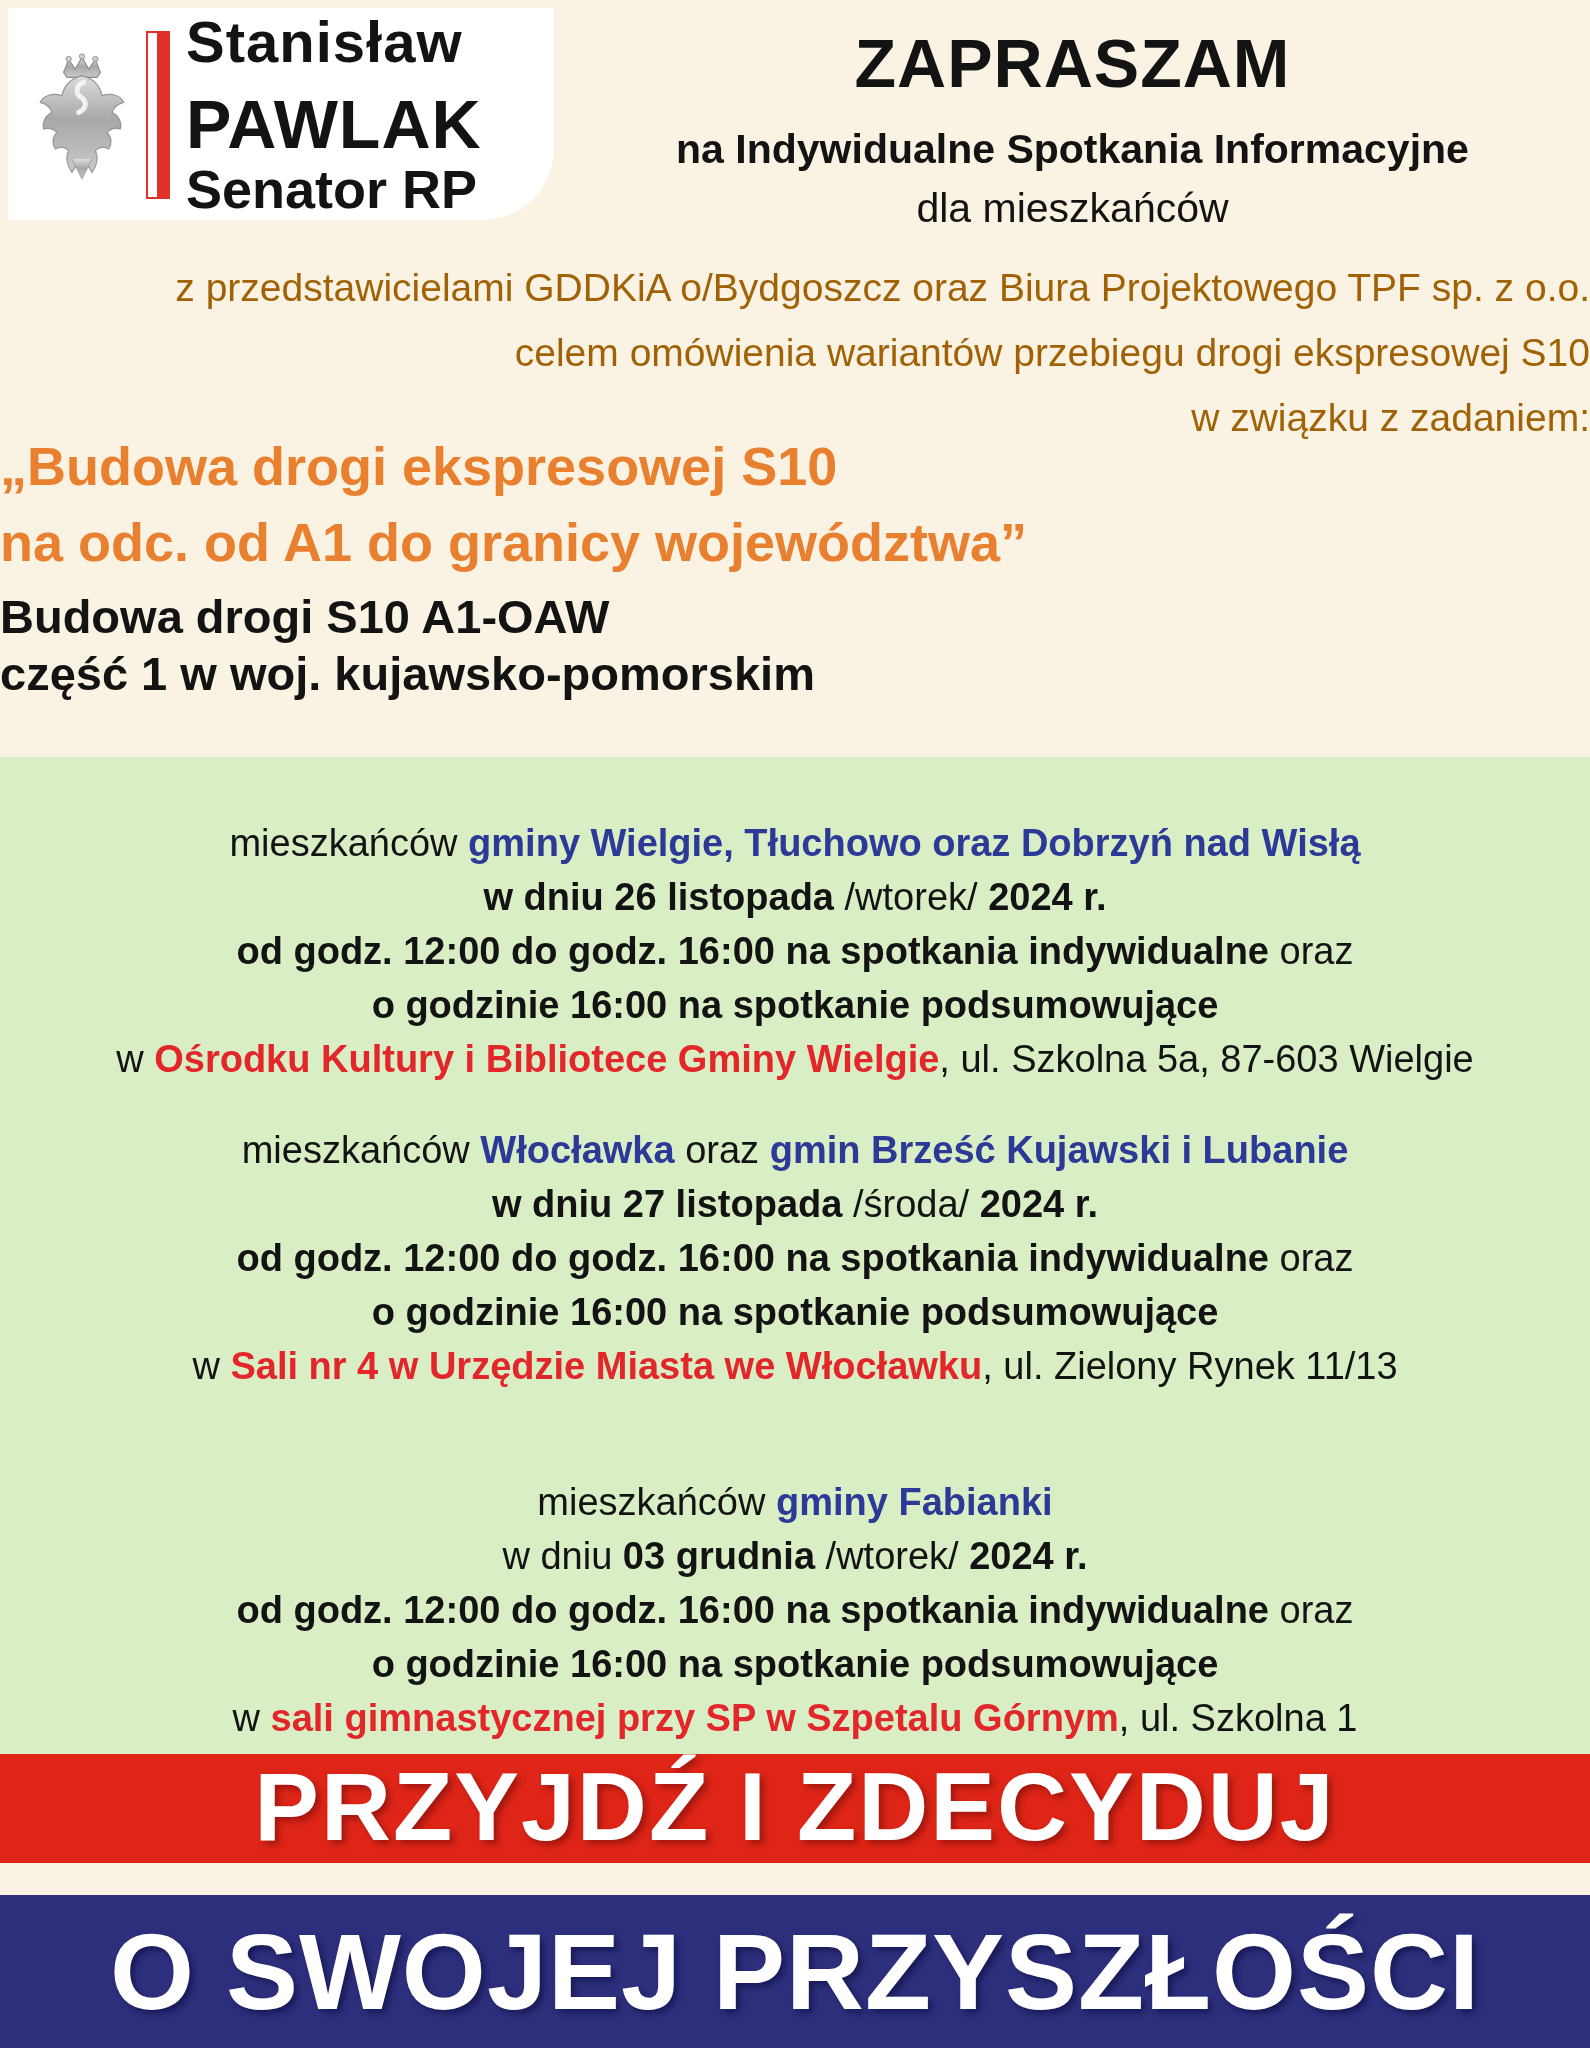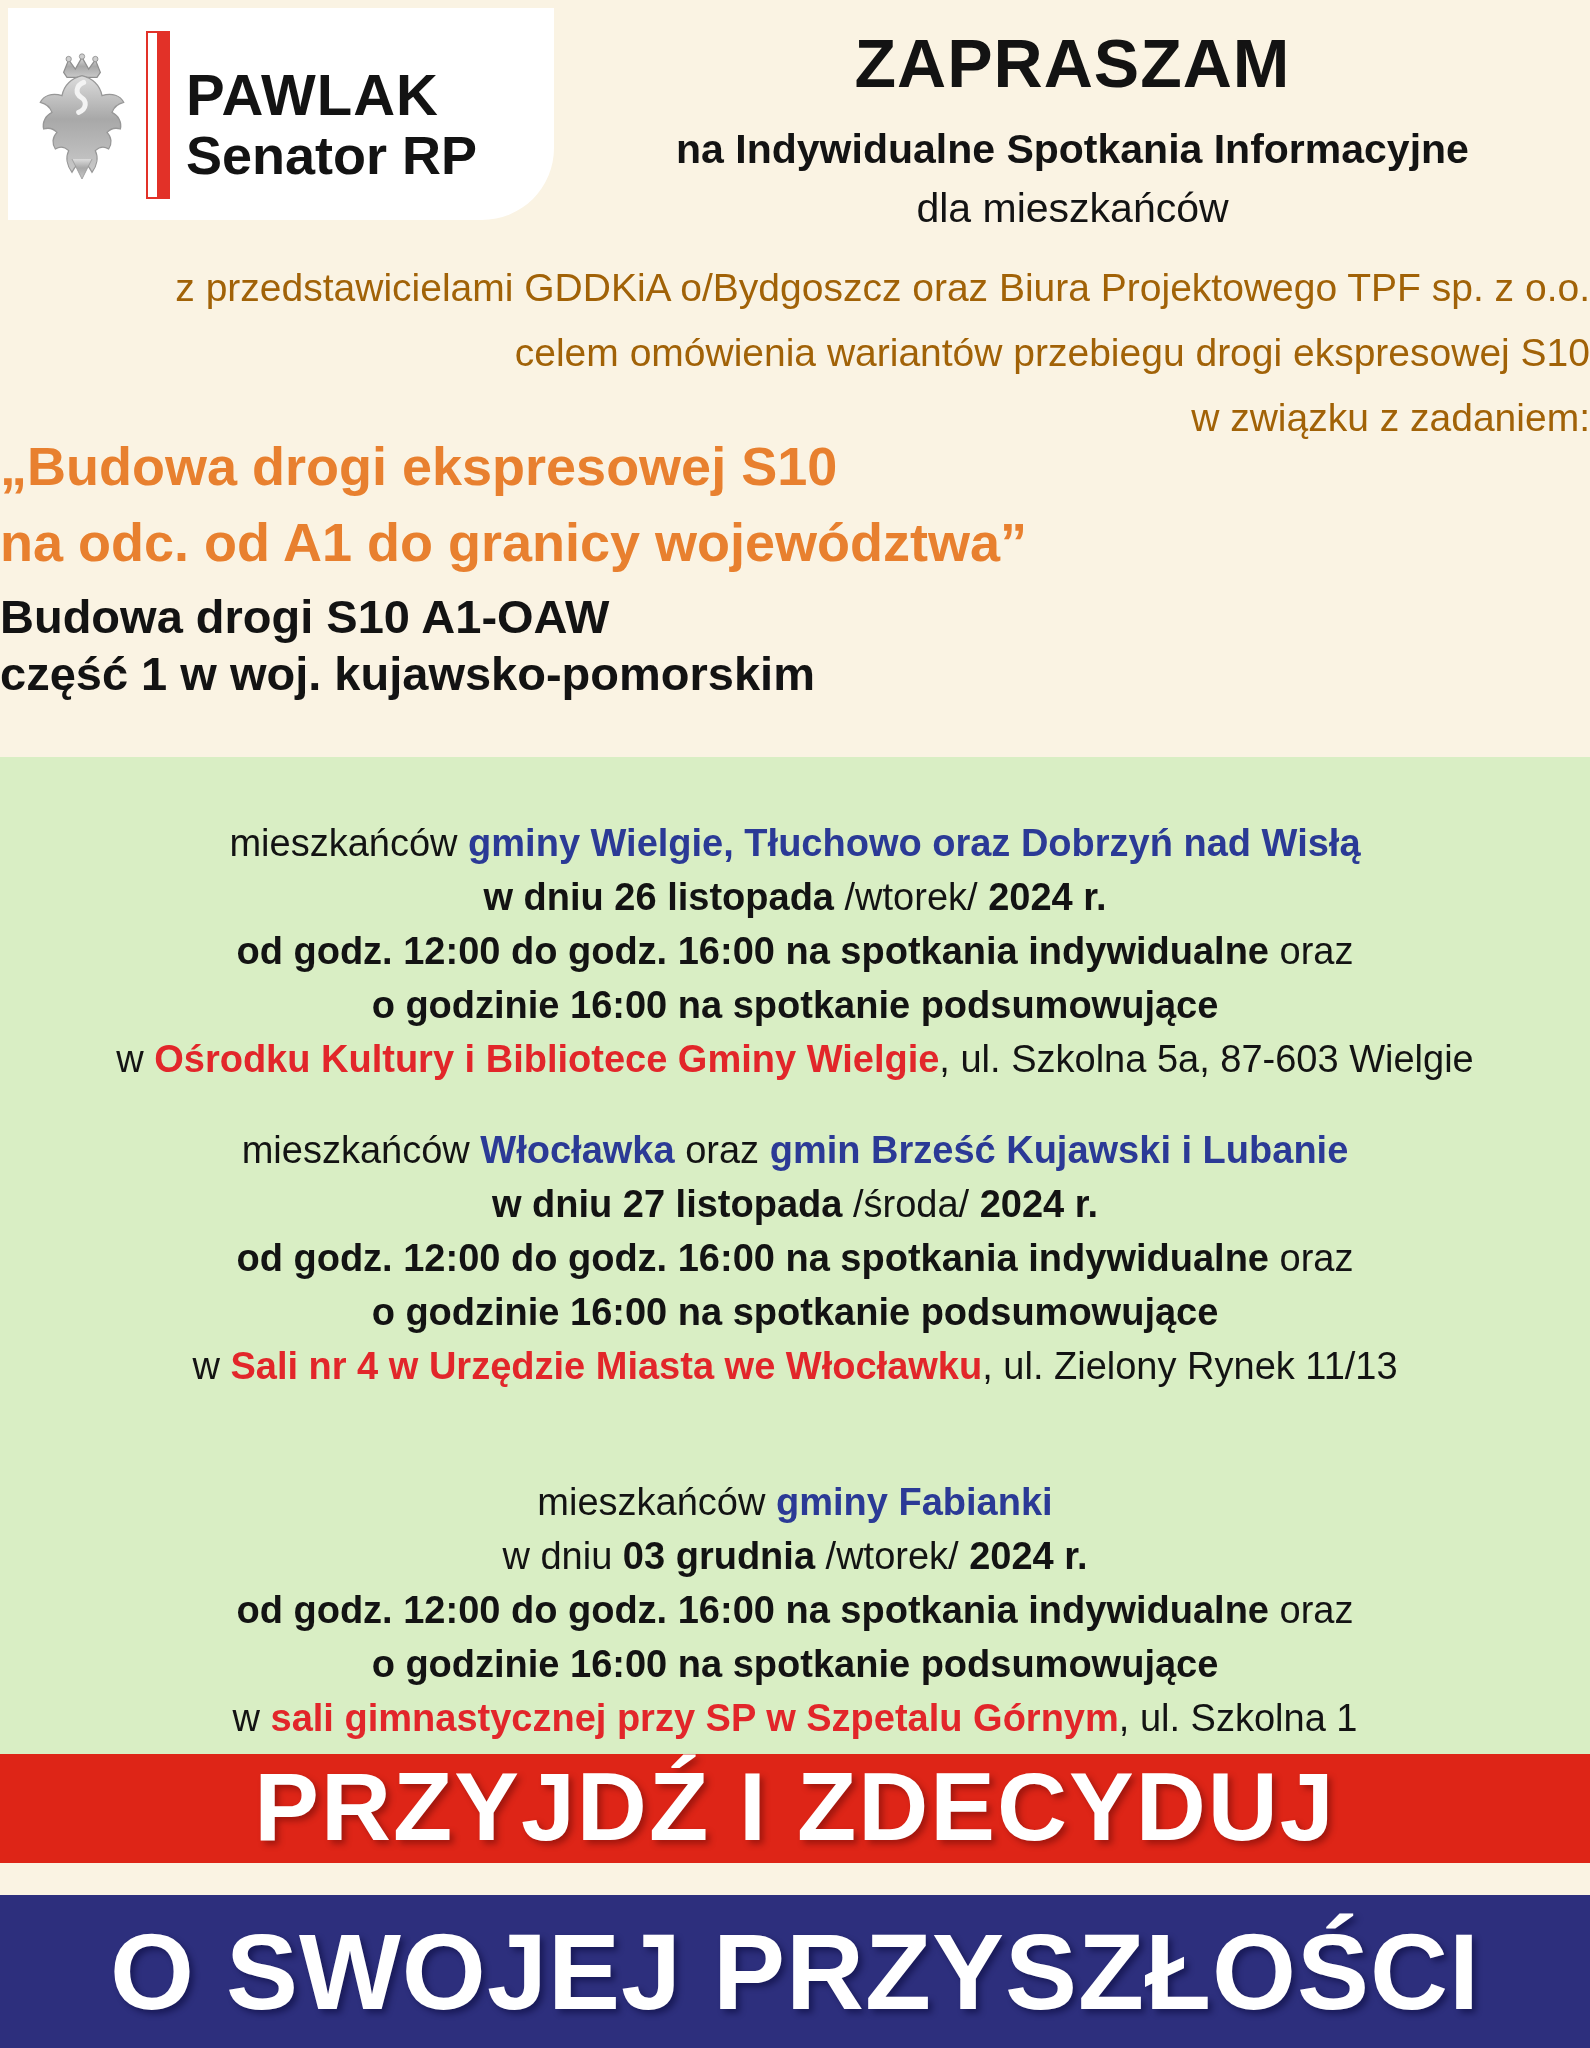--- a/index.html
+++ b/index.html
@@ -15,21 +15,21 @@
     display:flex;align-items:center;padding-left:24px;box-sizing:border-box;
   }
   .eagle{width:100px;height:180px;margin-top:10px;flex:0 0 auto;}
   .flag-stripe{
     width:24px;height:168px;margin-left:14px;margin-top:2px;flex:0 0 auto;
     background:linear-gradient(to right,#ffffff 0 45%,#e23128 45% 100%);
     border:2px solid #e23128;box-sizing:border-box;
   }
   .logo-text{margin-left:16px;line-height:1;}
   .logo-first{font-size:58px;font-weight:700;letter-spacing:1px;}
-  .logo-last{font-size:58px;font-weight:700;letter-spacing:1px;margin-top:19px;}
+  .logo-last{font-size:68px;font-weight:700;letter-spacing:1px;margin-top:19px;}
   .logo-title{font-size:54px;font-weight:700;margin-top:4px;}
   
   .header-right{position:absolute;left:555px;top:24px;width:1035px;text-align:center;}
   .invite-title{font-size:68px;font-weight:700;letter-spacing:1px;}
   .invite-line1{font-size:41px;font-weight:700;margin-top:24px;}
   .invite-line2{font-size:41px;font-weight:400;margin-top:12px;}
   
   .intro{position:absolute;top:255px;left:0;width:100%;text-align:right;
          font-size:39px;font-weight:400;line-height:65px;color:#a16207;}
   
@@ -77,20 +77,21 @@
       <path d="M38 24 L44 9 L52 20 L60 6 L68 20 L76 9 L82 24 L78 30 L42 30 Z" fill="url(#sil)" stroke="#8f8f8f" stroke-width="1.5"></path>
       <circle cx="44" cy="8" r="3.2" fill="#cfcfcf" stroke="#8f8f8f"></circle>
       <circle cx="60" cy="5" r="3.2" fill="#cfcfcf" stroke="#8f8f8f"></circle>
       <circle cx="76" cy="8" r="3.2" fill="#cfcfcf" stroke="#8f8f8f"></circle>
       <path d="M60 28 C45 32 38 42 36 52 C24 48 14 52 10 60 C18 62 22 66 24 72 C16 76 12 84 14 92 C20 90 26 92 30 96 C24 102 24 110 28 116 C34 112 40 114 44 118 C40 126 42 136 48 144 C52 136 56 132 60 132 C64 132 68 136 72 144 C78 136 80 126 76 118 C80 114 86 112 92 116 C96 110 96 102 90 96 C94 92 100 90 106 92 C108 84 104 76 96 72 C98 66 102 62 110 60 C106 52 96 48 84 52 C82 42 75 32 60 28 Z" fill="url(#sil)" stroke="#979797" stroke-width="1.5"></path>
       <path d="M62 36 C52 40 52 50 59 54 C66 58 66 68 56 72" stroke="#f3f3f3" stroke-width="6" fill="none" stroke-linecap="round"></path>
       <path d="M48 128 L60 152 L72 128" fill="url(#sil)" stroke="#979797"></path>
     </svg>
     <div class="flag-stripe"></div>
     <div class="logo-text">
+      <div class="logo-first">Stanisław</div>
       <div class="logo-last">PAWLAK</div>
       <div class="logo-title">Senator RP</div>
     </div>
   </div>
 
   <div class="header-right">
     <div class="invite-title">ZAPRASZAM</div>
     <div class="invite-line1">na Indywidualne Spotkania Informacyjne</div>
     <div class="invite-line2">dla mieszkańców</div>
   </div>

